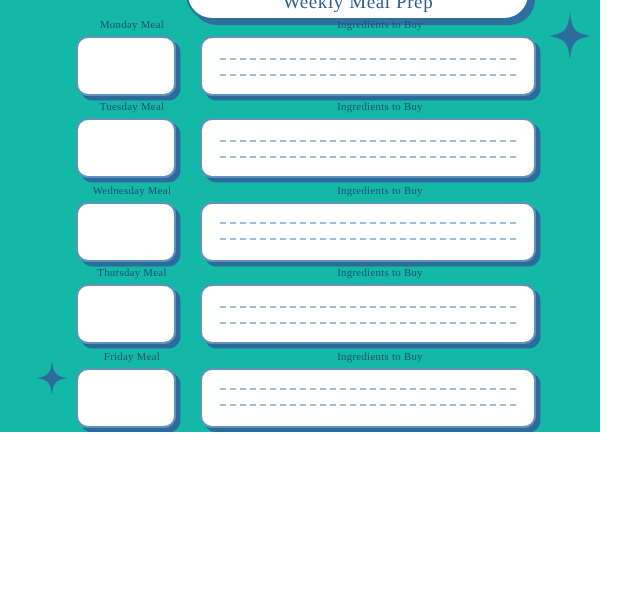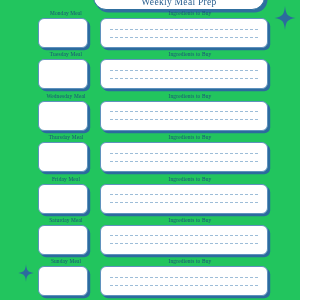--- a/index.html
+++ b/index.html
@@ -13,22 +13,22 @@
     height: 300px;
     overflow: hidden;
     font-family: "Liberation Serif", "DejaVu Serif", serif;
     position: relative;
   }
 
   #page {
     position: absolute;
     inset: 0;
     width: 300px;
-    height: 300px;
-    background: #22c55e;
+    height: 216px;
+    background: #14b8a6;
     overflow: hidden;
   }
 
   
   .title-banner {
     position: absolute;
     left: 93px;
     top: -16px;
     width: 172px;
     height: 26px;

